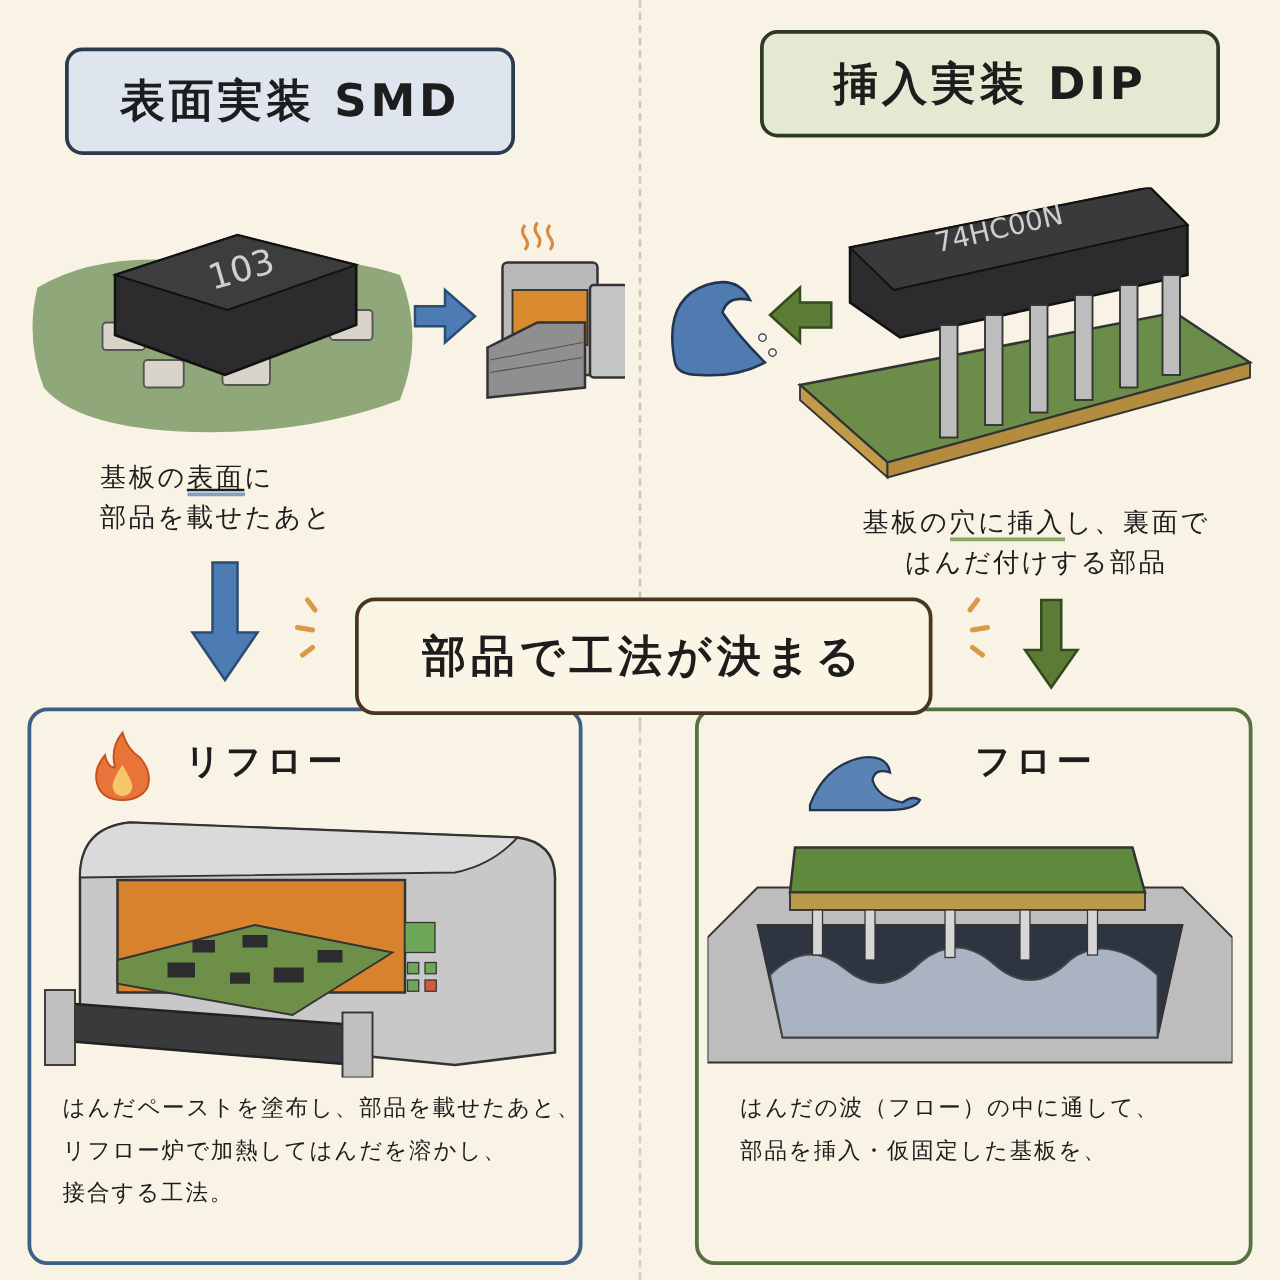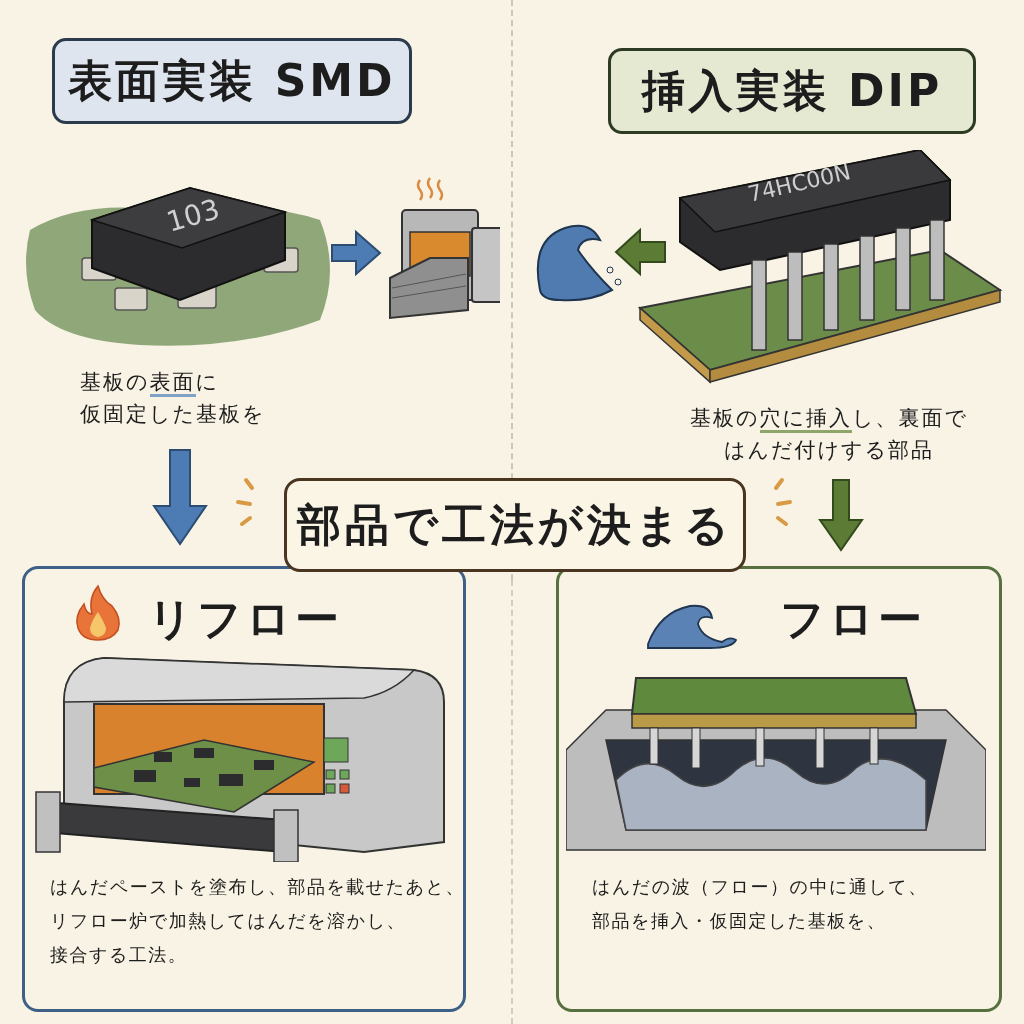--- a/index.html
+++ b/index.html
@@ -9,43 +9,43 @@
     font-family:"DejaVu Sans", sans-serif;
     color:#1d1d1d;
   }
   .abs { position:absolute; }
   .divider-v { left:511px; top:0; width:0; height:580px; border-left:2px dashed #cfc6b2; }
   .divider-v2 { left:511px; top:580px; width:0; height:444px; border-left:2px dashed #d6cdb9; }
 
   .header-box {
     border-radius:14px; border:3px solid #0f766e;
     display:flex; align-items:center; justify-content:center;
-    font-size:44px; font-weight:bold; letter-spacing:3px;
+    font-size:36px; font-weight:bold; letter-spacing:3px;
   }
   .smd-header { left:52px; top:38px; width:354px; height:80px; background:#dfe5ef; border-color:#2c3a4e; }
-  .dip-header { left:608px; top:48px; width:362px; height:80px; background:#e6e9d2; border-color:#2f3a25; }
+  .dip-header { left:608px; top:24px; width:362px; height:80px; background:#e6e9d2; border-color:#2f3a25; }
 
   .desc { font-size:21px; line-height:32px; letter-spacing:2px; }
   .smd-desc { left:80px; top:366px; width:260px; }
   .dip-desc { left:664px; top:402px; width:330px; text-align:center; }
-  .ul-blue { border-bottom:3px solid #7fa2c6; }
+  .ul-blue { border-bottom:3px solid #7fa2c6;text-decoration:underline; }
   .ul-green { border-bottom:3px solid #8ea66a; }
 
   .center-box {
     left:284px; top:478px; width:456px; height:88px;
     border:3px solid #4a3520; border-radius:16px; background:#fbf5e6;
     display:flex; align-items:center; justify-content:center;
-    font-size:44px; font-weight:bold; letter-spacing:4px;
+    font-size:35px; font-weight:bold; letter-spacing:4px;
   }
 
   .panel { border-radius:16px; border:3px solid; }
   .reflow-panel { left:22px; top:566px; width:438px; height:440px; border-color:#3e5f86; border-top-color:#3e5f86; }
   .flow-panel { left:556px; top:566px; width:440px; height:440px; border-color:#56703f; }
 
-  .panel-title { font-size:44px; font-weight:bold; letter-spacing:4px; }
+  .panel-title { font-size:28px; font-weight:bold; letter-spacing:4px; }
   .reflow-title { left:148px; top:590px; }
   .flow-title { left:780px; top:590px; }
 
   .method-desc { font-size:18px; line-height:34px; letter-spacing:1.5px; }
   .reflow-desc { left:50px; top:870px; width:420px; }
   .flow-desc { left:592px; top:870px; width:400px; }
 </style>
 </head>
 <body>
 
@@ -87,21 +87,21 @@
     <rect x="452" y="78" width="30" height="74" rx="3" fill="#c5c5c5" stroke="#333" stroke-width="2"></rect>
     <rect x="390" y="82" width="60" height="44" fill="#d98a2e" stroke="#333" stroke-width="1.5"></rect>
     <path d="M370 128 L410 108 L448 108 L448 160 L370 168 Z" fill="#8f8f8f" stroke="#333" stroke-width="2"></path>
     <line x1="372" y1="138" x2="446" y2="124" stroke="#555"></line>
     <line x1="372" y1="148" x2="446" y2="136" stroke="#555"></line>
   </g>
 </svg>
 
 <div class="abs desc smd-desc">
   <div><span>基板の</span><span class="ul-blue">表面</span><span>に</span></div>
-  <div>仮固定した基板を</div>
+  <div>部品を載せたあと</div>
 </div>
 
 <svg class="abs" style="left:520px;top:150px" width="500" height="250">
   <g>
     <path d="M20 140 Q10 90 45 78 Q70 70 80 90 Q62 86 58 100 Q70 118 92 140 Q70 152 40 150 Q22 150 20 140 Z" fill="#4f7bb0" stroke="#1f3550" stroke-width="2"></path>
     <circle cx="90" cy="120" r="3" fill="none" stroke="#1f3550"></circle>
     <circle cx="98" cy="132" r="3" fill="none" stroke="#1f3550"></circle>
   </g>
   <g>
     <path d="M145 92 L120 92 L120 80 L96 102 L120 124 L120 112 L145 112 Z" fill="#5c7c36" stroke="#324a1c" stroke-width="2"></path>

